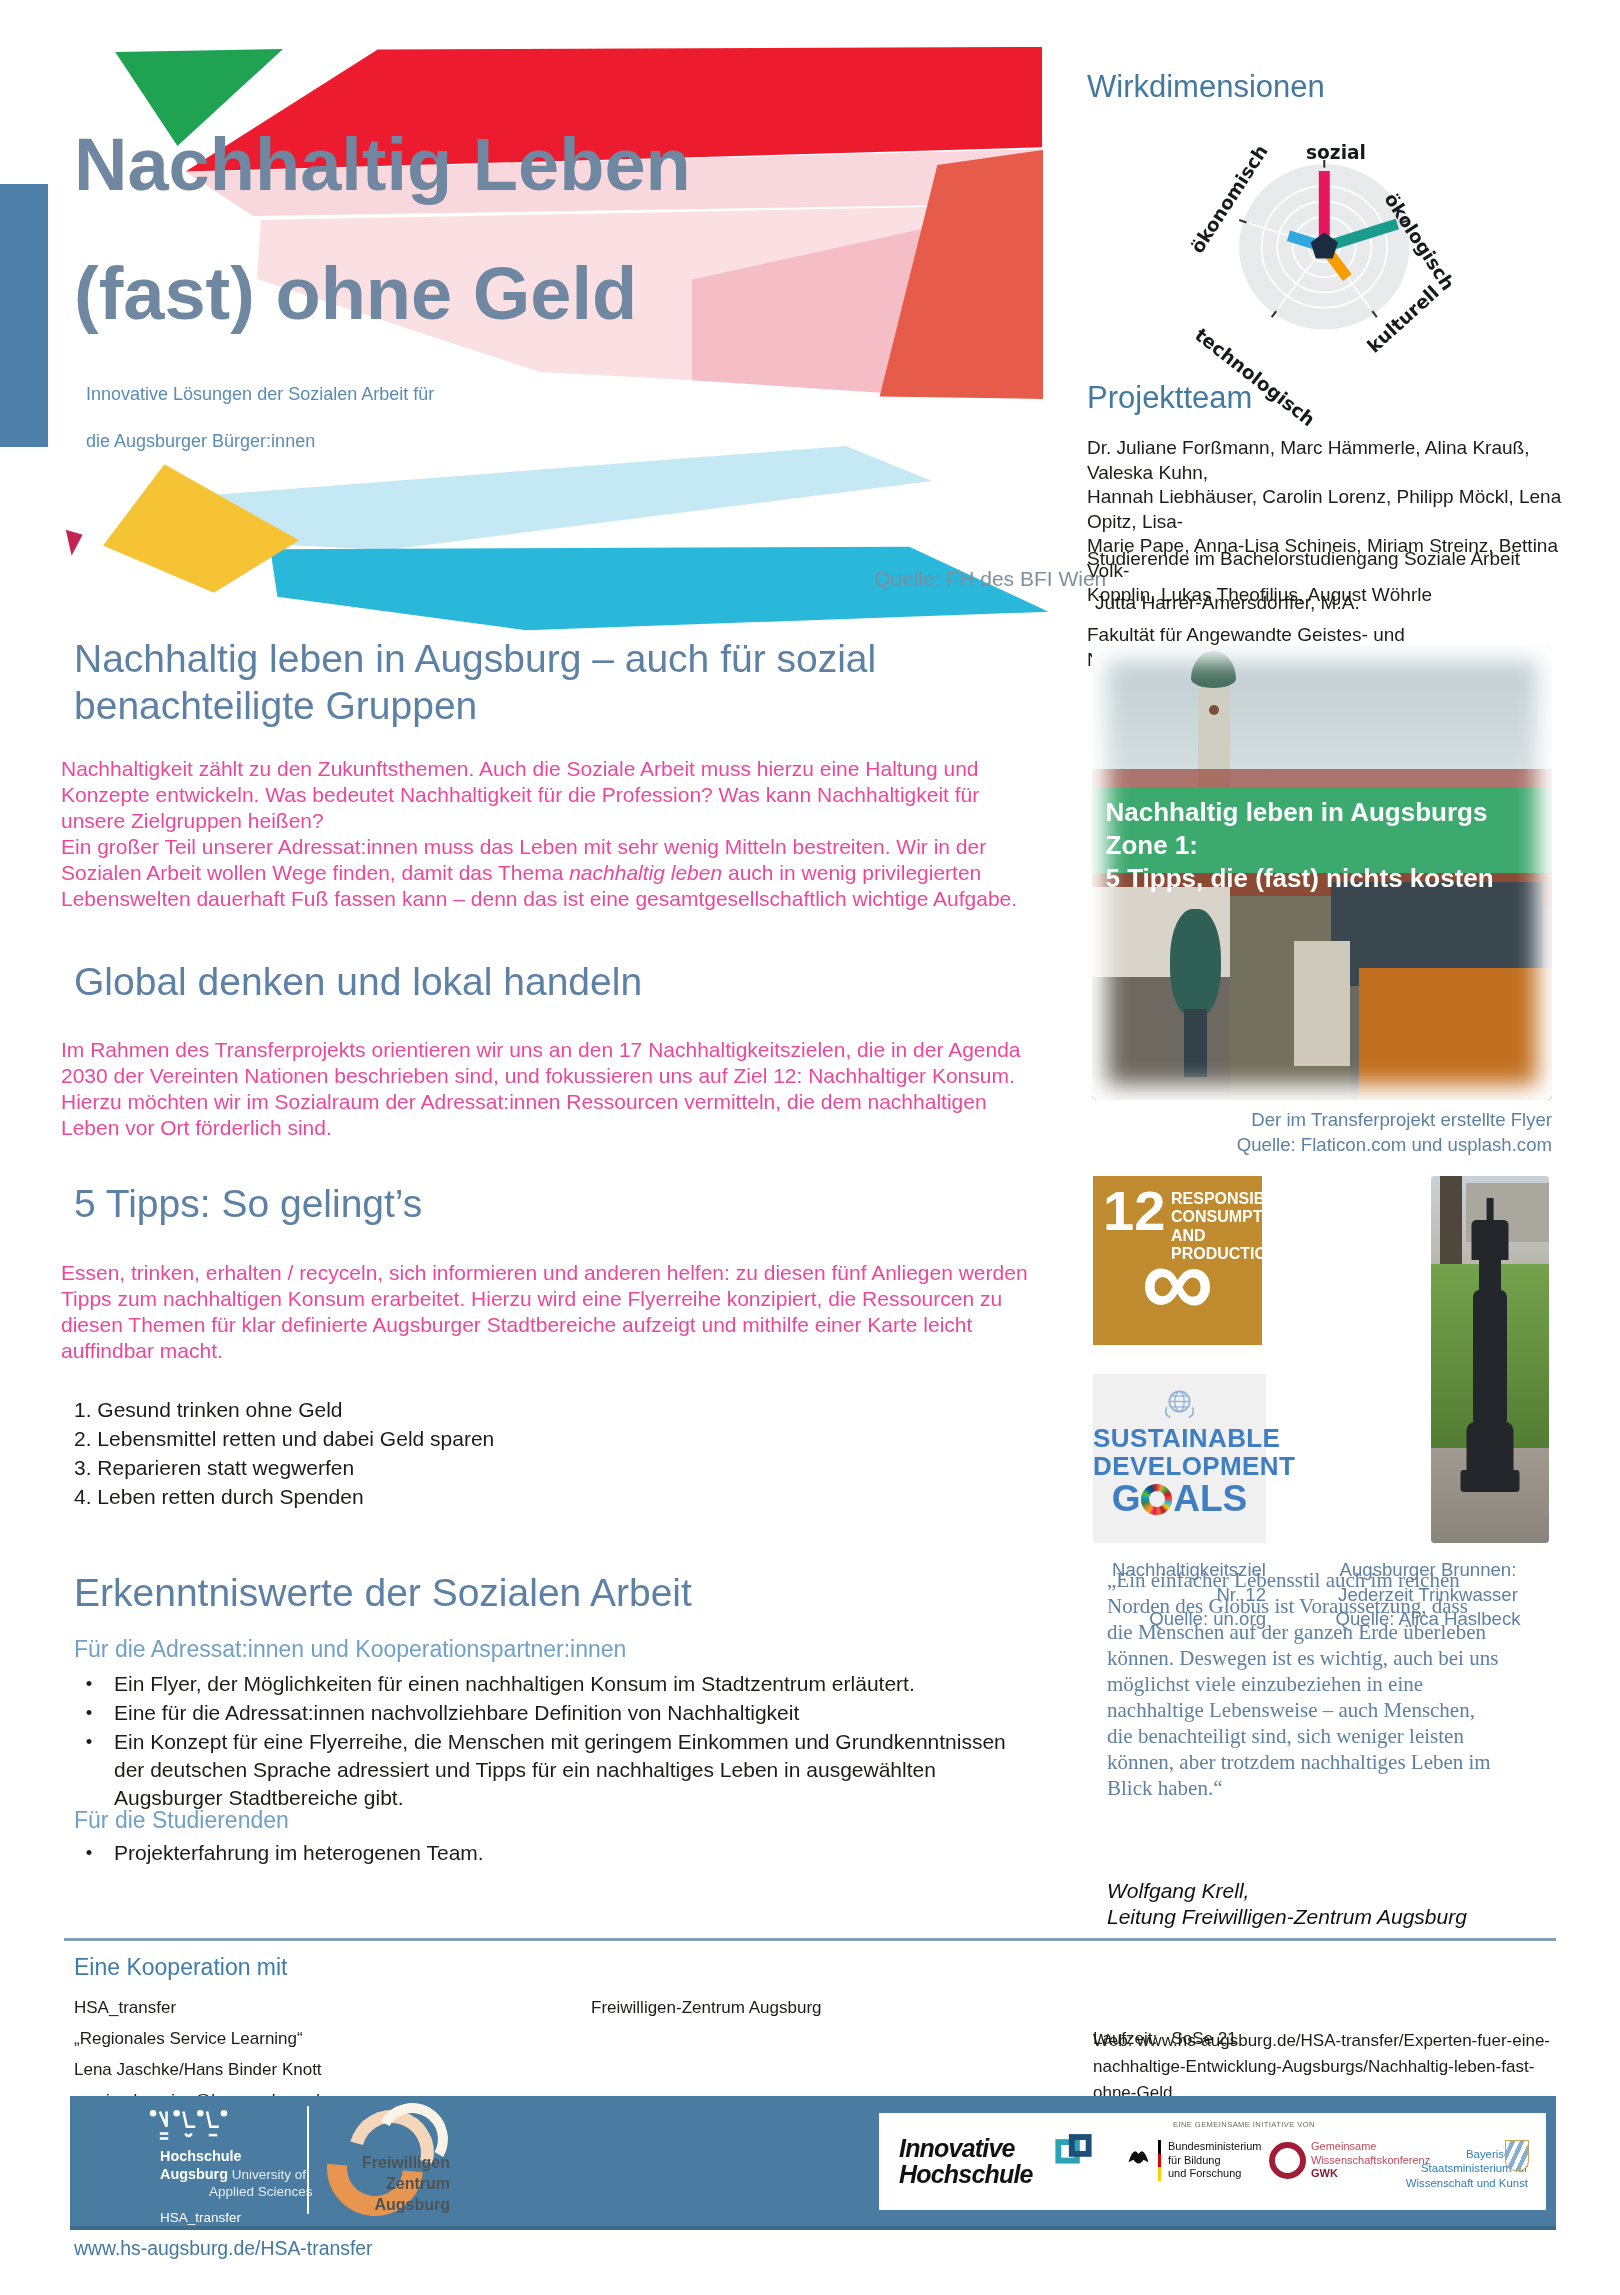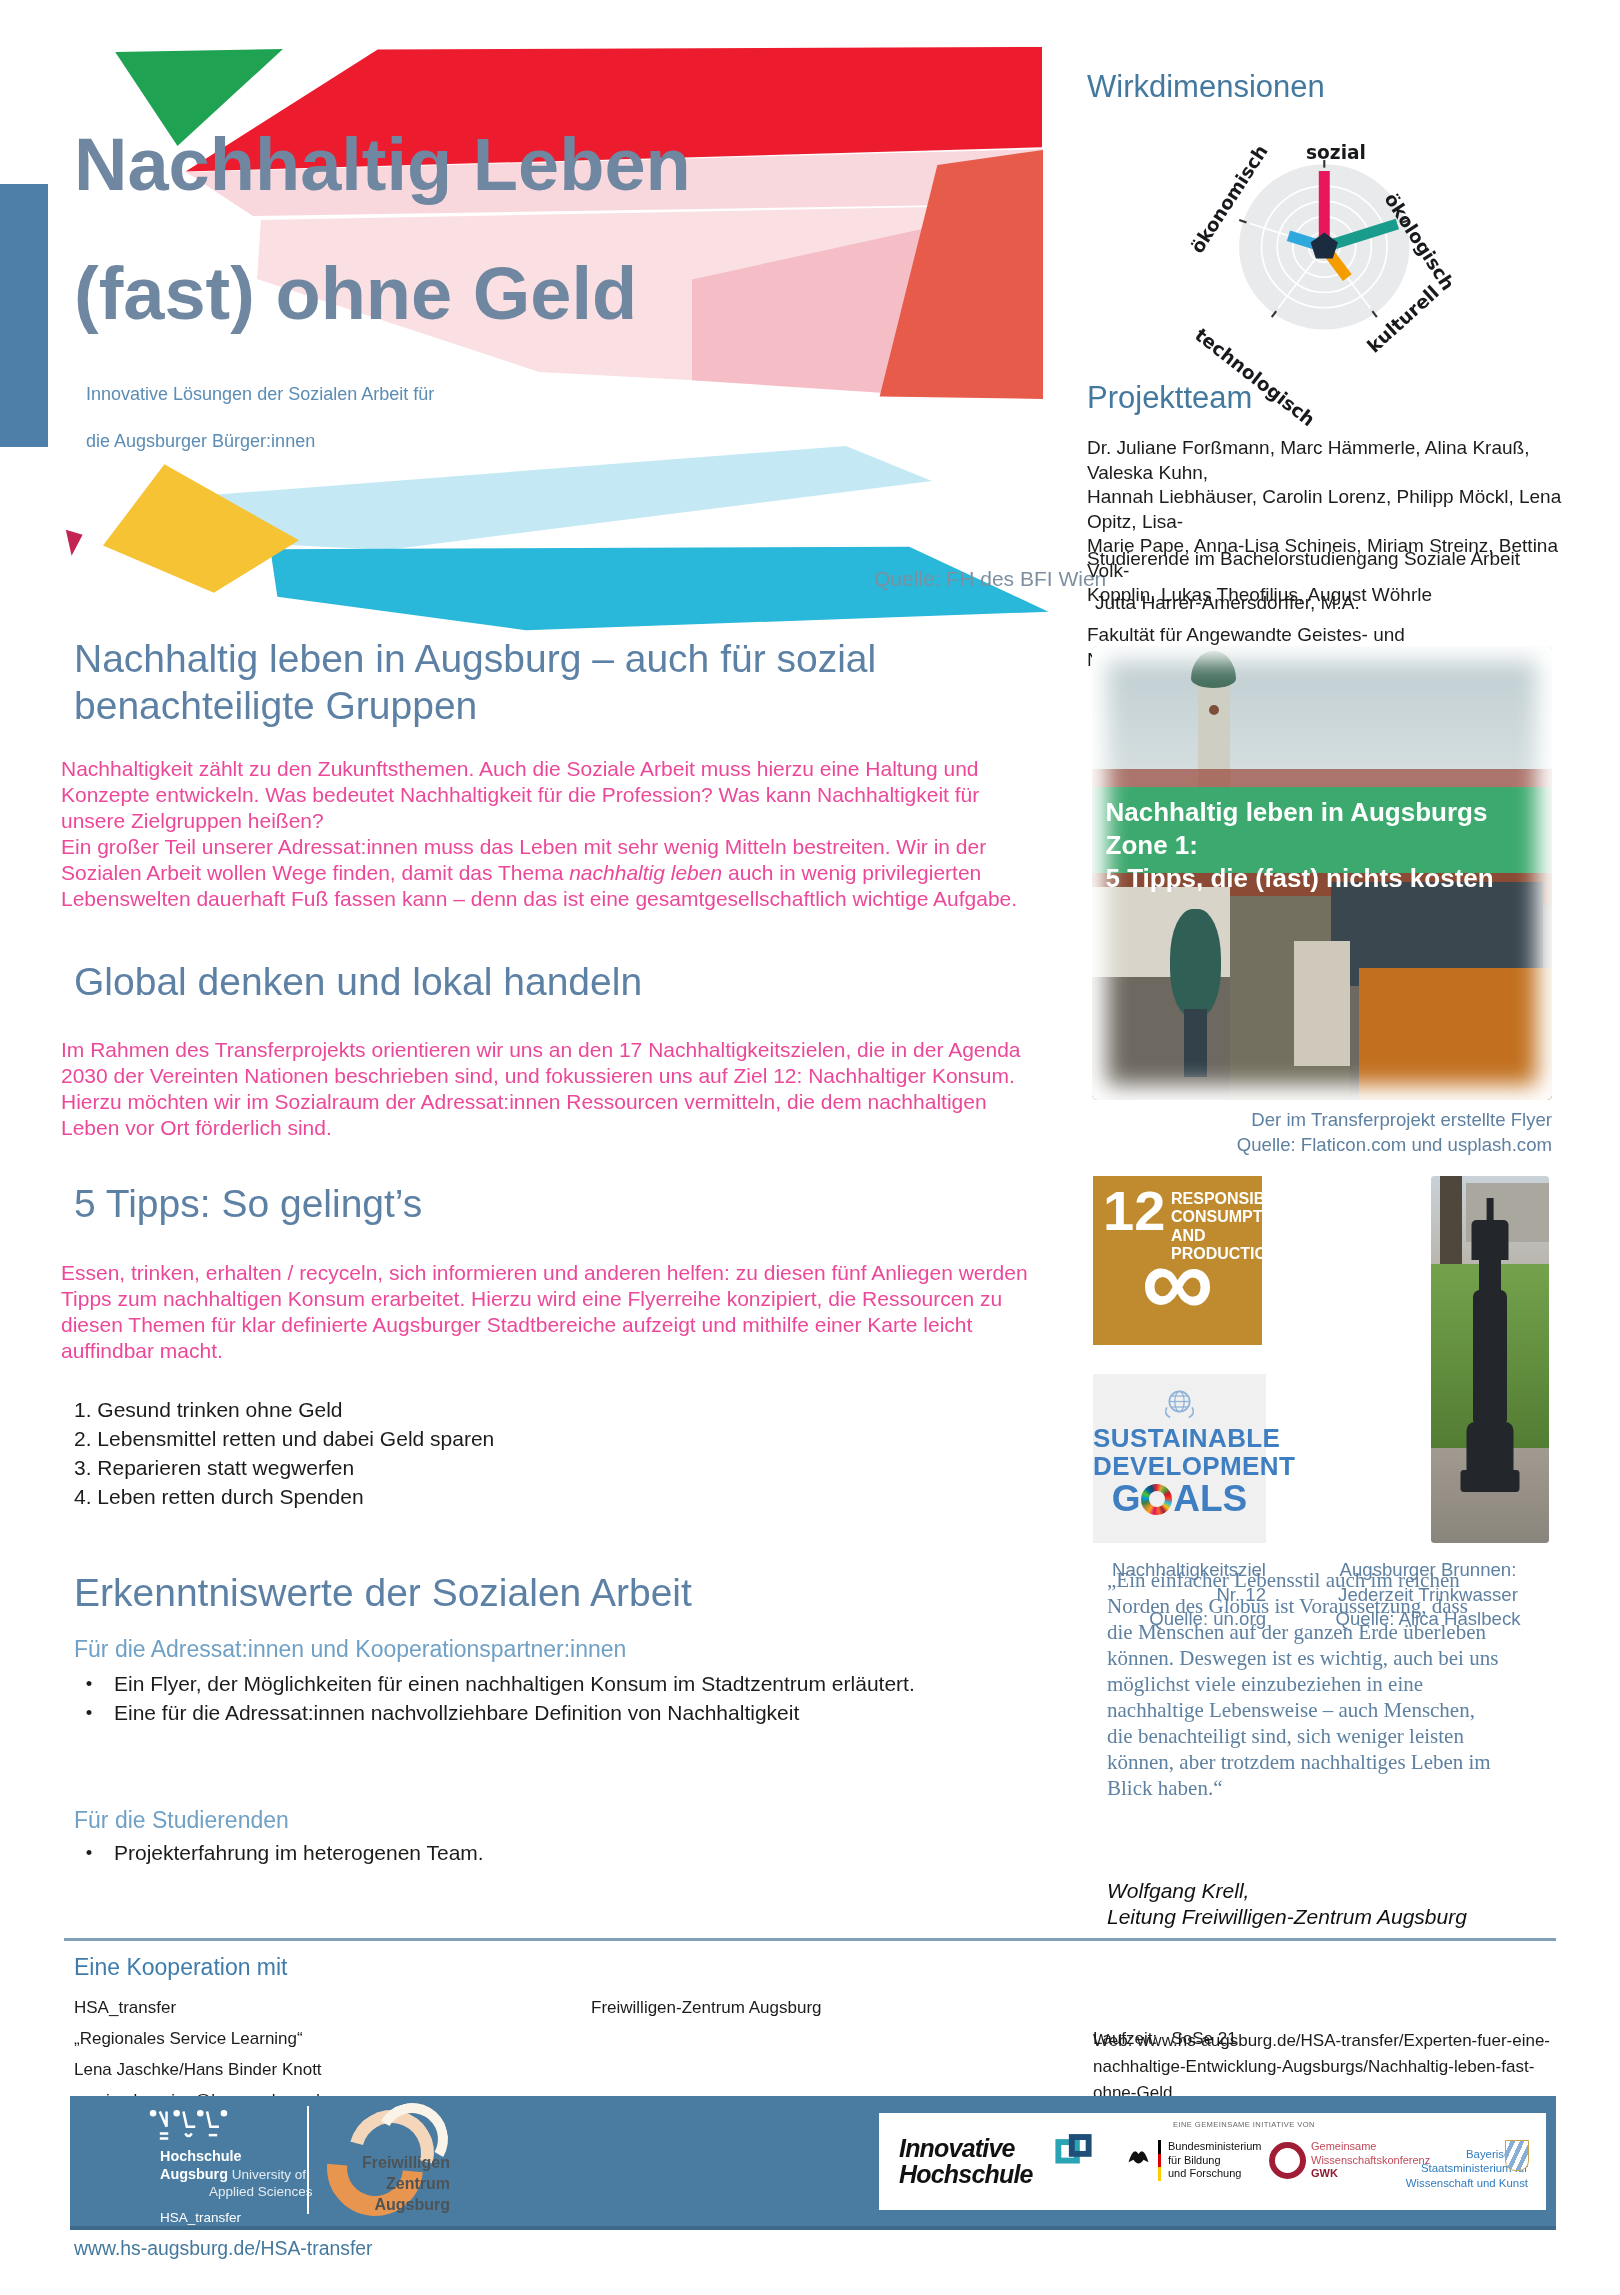--- a/index.html
+++ b/index.html
@@ -204,20 +204,21 @@
     <div>2. Lebensmittel retten und dabei Geld sparen</div>
     <div>3. Reparieren statt wegwerfen</div>
     <div>4. Leben retten durch Spenden</div>
   </div>
 
 <div class="h2" style="top:1569px;">Erkenntniswerte der Sozialen Arbeit</div>
 <div class="subhead" style="top:1636px;">Für die Adressat:innen und Kooperationspartner:innen</div>
 <div class="bullets" style="top:1670px;">
     <div>Ein Flyer, der Möglichkeiten für einen nachhaltigen Konsum im Stadtzentrum erläutert.</div>
     <div>Eine für die Adressat:innen nachvollziehbare Definition von Nachhaltigkeit</div>
+    <div>Ein Konzept für eine Flyerreihe, die Menschen mit geringem Einkommen und Grundkenntnissen der deutschen Sprache adressiert und Tipps für ein nachhaltiges Leben in ausgewählten Augsburger Stadtbereiche gibt.</div>
   </div>
 <div class="subhead" style="top:1807px;">Für die Studierenden</div>
 <div class="bullets" style="top:1839px;">
     <div>Projekterfahrung im heterogenen Team.</div>
   </div>
 
 <div class="abs" id="flyer">
   <div class="sky"></div>
   <div class="tower-body"></div>
   <div class="tower-dome"></div>

